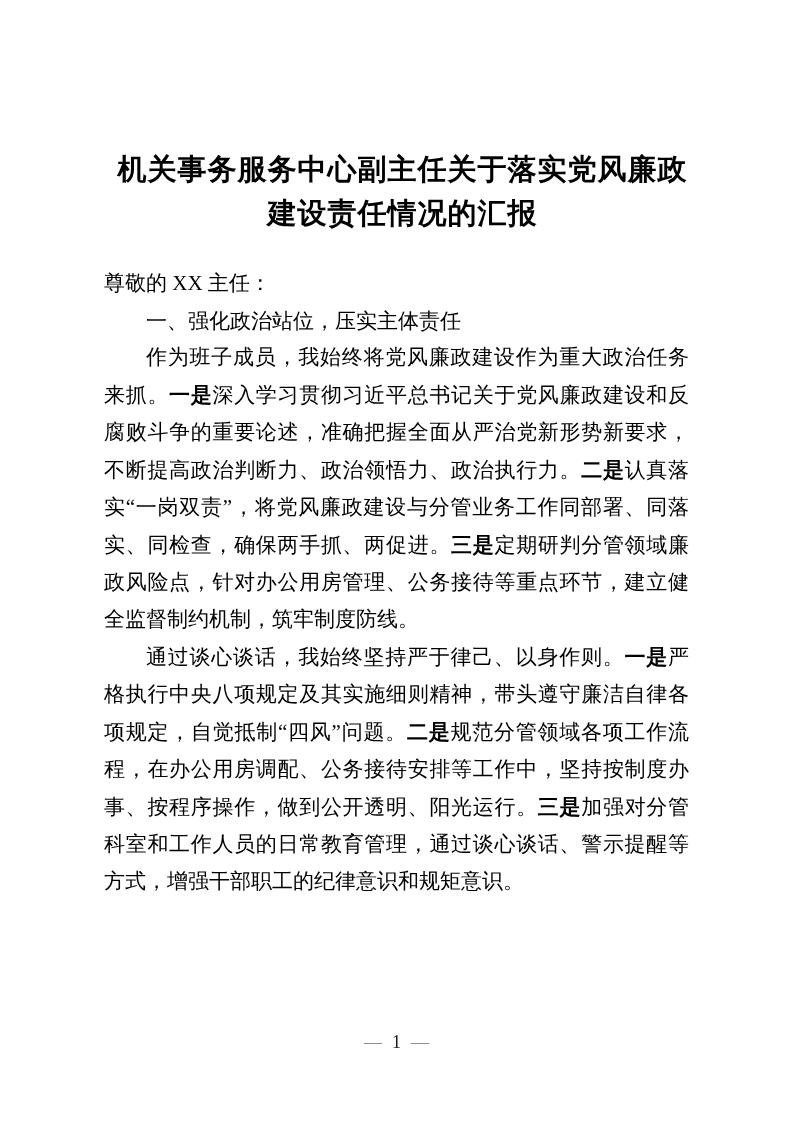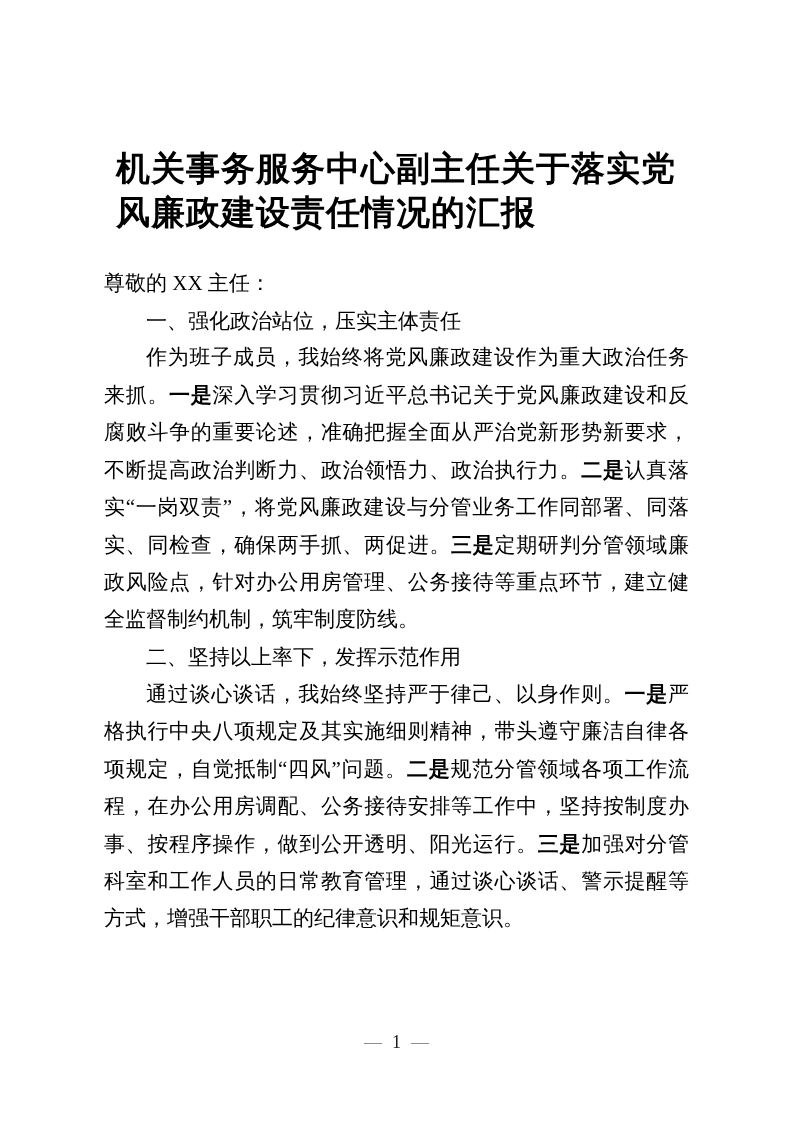--- a/index.html
+++ b/index.html
@@ -17,21 +17,22 @@
     color: #000000;
   }
   .content {
     position: absolute;
     left: 104px;
     width: 585px;
     top: 0;
   }
   .doc-title {
     margin: 147px 0 0 12px;
-    font-size: 34px;
+    text-align: center;
+    font-size: 29px;
     line-height: 44px;
     font-weight: bold;
     letter-spacing: 1px;
     font-family: "Liberation Serif", "DejaVu Serif", serif;
   }
   .doc-body {
     margin-top: 30px;
     font-size: 21px;
     line-height: 37px;
     text-align: justify;
@@ -82,21 +83,20 @@
 
     <div class="doc-body">
 
       <p>尊敬的 XX 主任：</p>
 
 
       <p class="section-heading">一、强化政治站位，压实主体责任</p>
 
       <p class="indent"><span class="run">作为班子成员，我始终将党风廉政建设作为重大政治任务来抓。</span><span class="run bold">一是</span><span class="run">深入学习贯彻习近平总书记关于党风廉政建设和反腐败斗争的重要论述，准确把握全面从严治党新形势新要求，不断提高政治判断力、政治领悟力、政治执行力。</span><span class="run bold">二是</span><span class="run">认真落实“一岗双责”，将党风廉政建设与分管业务工作同部署、同落实、同检查，确保两手抓、两促进。</span><span class="run bold">三是</span><span class="run">定期研判分管领域廉政风险点，针对办公用房管理、公务接待等重点环节，建立健全监督制约机制，筑牢制度防线。</span></p>
 
-      <p class="section-heading">二、坚持以上率下，发挥示范作用</p>
 
       <p class="indent"><span class="run">通过谈心谈话，我始终坚持严于律己、以身作则。</span><span class="run bold">一是</span><span class="run">严格执行中央八项规定及其实施细则精神，带头遵守廉洁自律各项规定，自觉抵制“四风”问题。</span><span class="run bold">二是</span><span class="run">规范分管领域各项工作流程，在办公用房调配、公务接待安排等工作中，坚持按制度办事、按程序操作，做到公开透明、阳光运行。</span><span class="run bold">三是</span><span class="run">加强对分管科室和工作人员的日常教育管理，通过谈心谈话、警示提醒等方式，增强干部职工的纪律意识和规矩意识。</span></p>
 
     </div>
   </div>
 
   <div class="page-footer">
     <span class="footer-dash">—</span><span class="footer-num">1</span><span class="footer-dash">—</span>
   </div>
 </div>

